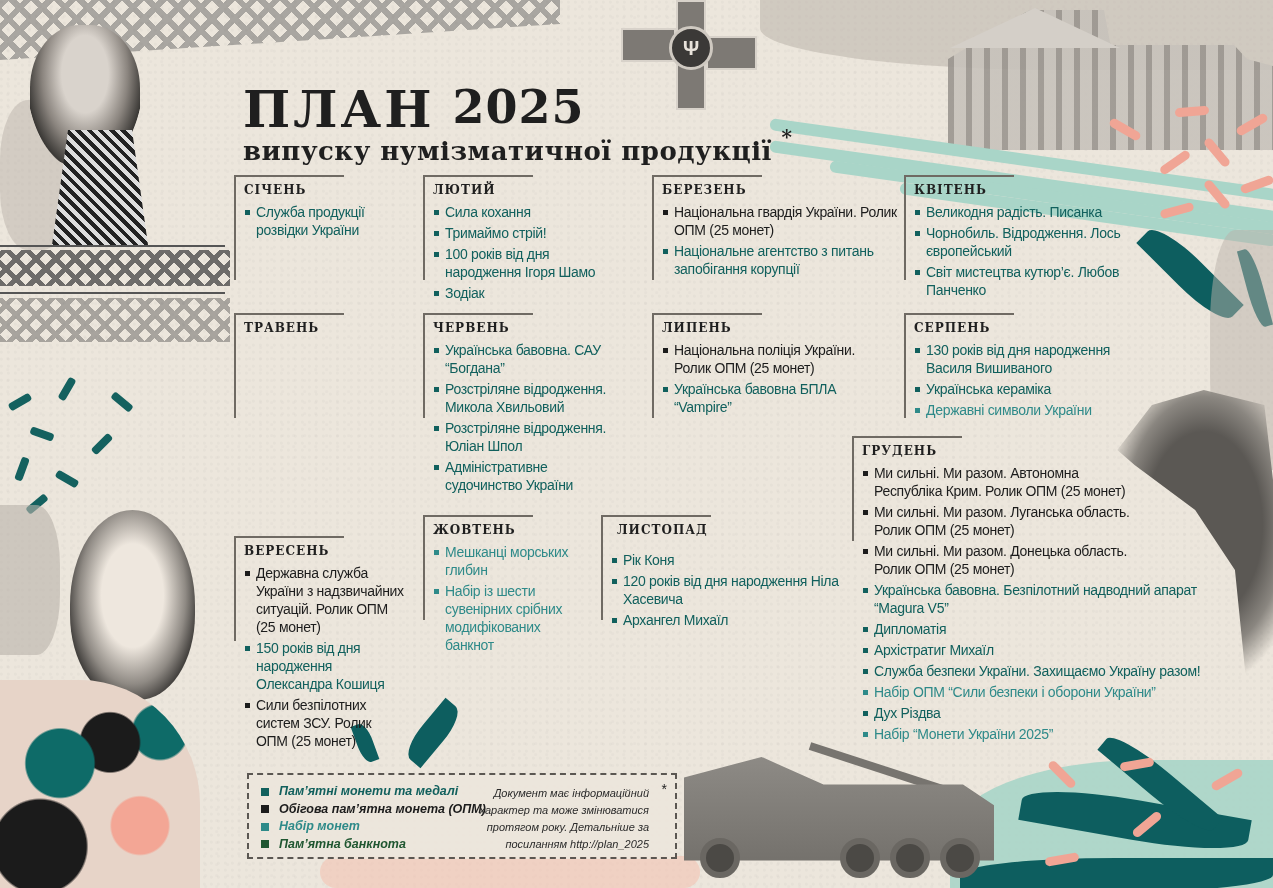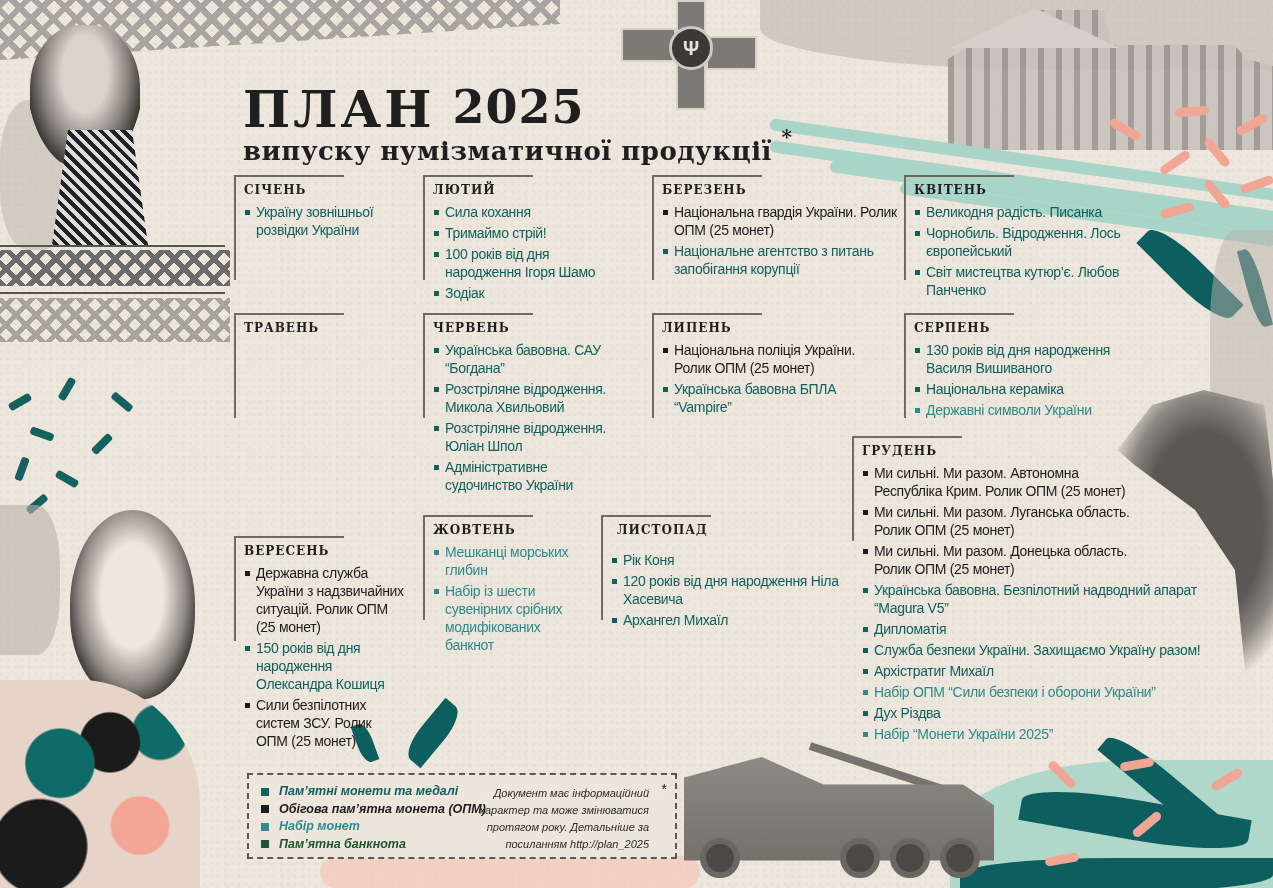--- a/index.html
+++ b/index.html
@@ -240,21 +240,21 @@
 <div class="title">
   <span class="plan">ПЛАН</span><span class="year">2025</span>
 </div>
 <div class="subtitle">
   <span>випуску нумізматичної продукції</span> <sup>*</sup>
 </div>
 
 <div class="month" style="left:234px;top:175px;height:105px;--tw:110px">
   <div class="month-title">СІЧЕНЬ</div>
   <ul class="items">
-    <li class="c-commem" style="width:140px">Україну зовнішньої розвідки України</li>
+    <li class="c-commem" style="width:140px">Служба продукції розвідки України</li>
   </ul>
 </div>
 
 <div class="month" style="left:423px;top:175px;height:105px;--tw:110px">
   <div class="month-title">ЛЮТИЙ</div>
   <ul class="items" style="width:195px">
     <li class="c-commem">Сила кохання</li>
     <li class="c-commem">Тримаймо стрій!</li>
     <li class="c-commem">100 років від дня народження Ігоря Шамо</li>
     <li class="c-commem">Зодіак</li>
@@ -297,21 +297,21 @@
   <ul class="items" style="width:225px">
     <li class="c-opm">Національна поліція України. Ролик ОПМ (25 монет)</li>
     <li class="c-commem">Українська бавовна БПЛА “Vampire”</li>
   </ul>
 </div>
 
 <div class="month" style="left:904px;top:313px;height:105px;--tw:110px">
   <div class="month-title">СЕРПЕНЬ</div>
   <ul class="items" style="width:225px">
     <li class="c-commem">130 років від дня народження Василя Вишиваного</li>
-    <li class="c-commem">Національна кераміка</li>
+    <li class="c-commem">Українська кераміка</li>
     <li class="c-set">Державні символи України</li>
   </ul>
 </div>
 
 <div class="month" style="left:234px;top:536px;height:105px;--tw:110px">
   <div class="month-title">ВЕРЕСЕНЬ</div>
   <ul class="items" style="width:160px">
     <li class="c-opm">Державна служба України з надзвичайних ситуацій. Ролик ОПМ (25 монет)</li>
     <li class="c-commem">150 років від дня народження Олександра Кошиця</li>
     <li class="c-opm">Сили безпілотних систем ЗСУ. Ролик ОПМ (25 монет)</li>
@@ -336,22 +336,22 @@
 </div>
 
 <div class="month" style="left:852px;top:436px;height:105px;--tw:110px">
   <div class="month-title">ГРУДЕНЬ</div>
   <ul class="items" style="width:370px">
     <li class="c-opm" style="width:275px">Ми сильні. Ми разом. Автономна Республіка Крим. Ролик ОПМ (25 монет)</li>
     <li class="c-opm" style="width:275px">Ми сильні. Ми разом. Луганська область. Ролик ОПМ (25 монет)</li>
     <li class="c-opm" style="width:275px">Ми сильні. Ми разом. Донецька область. Ролик ОПМ (25 монет)</li>
     <li class="c-commem" style="width:365px">Українська бавовна. Безпілотний надводний апарат “Magura V5”</li>
     <li class="c-commem">Дипломатія</li>
+    <li class="c-commem">Архістратиг Михаїл</li>
     <li class="c-commem">Служба безпеки України. Захищаємо Україну разом!</li>
-    <li class="c-commem">Архістратиг Михаїл</li>
     <li class="c-set">Набір ОПМ “Сили безпеки і оборони України”</li>
     <li class="c-commem">Дух Різдва</li>
     <li class="c-set">Набір “Монети України 2025”</li>
   </ul>
 </div>
 
 <div class="legend">
   <ul class="legend-list">
     <li class="c-commem">
       <span class="sw" style="background:#11605d"></span>

